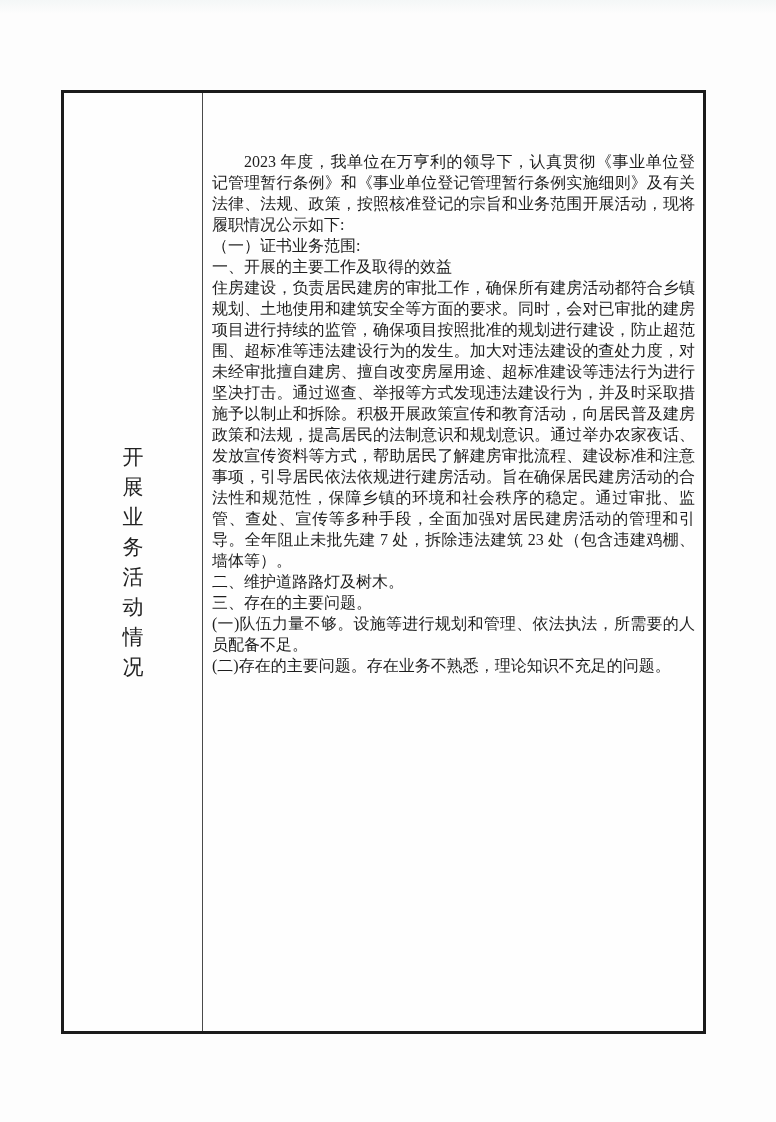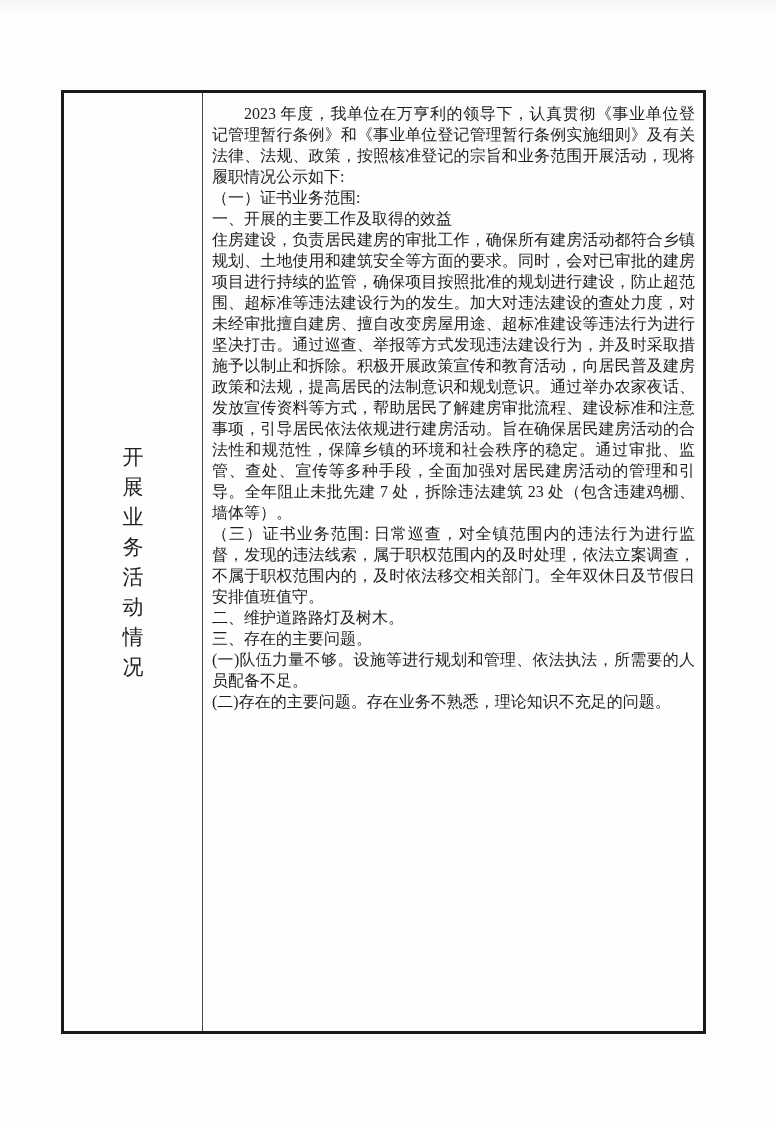--- a/index.html
+++ b/index.html
@@ -42,20 +42,21 @@
     text-align: center;
     font-size: 21px;
     line-height: 30px;
     color: #222222;
   }
   .cell-right {
     flex: 1;
     box-sizing: border-box;
     padding: 10px 8px 0 9px;
     overflow: hidden;
+    margin-top: 48px;
   }
   .cell-right p {
     margin: 0;
     font-size: 16px;
     line-height: 21px;
     text-align: justify;
     word-break: break-all;
     color: #1e1e1e;
   }
   .cell-right p.first-indent {
@@ -75,20 +76,19 @@
 活
 动
 情
 况</div>
     </div>
     <div class="cell-right">
       <p class="first-indent">2023 年度，我单位在万亨利的领导下，认真贯彻《事业单位登记管理暂行条例》和《事业单位登记管理暂行条例实施细则》及有关法律、法规、政策，按照核准登记的宗旨和业务范围开展活动，现将履职情况公示如下:</p>
       <p>（一）证书业务范围:</p>
       <p>一、开展的主要工作及取得的效益</p>
       <p>住房建设，负责居民建房的审批工作，确保所有建房活动都符合乡镇规划、土地使用和建筑安全等方面的要求。同时，会对已审批的建房项目进行持续的监管，确保项目按照批准的规划进行建设，防止超范围、超标准等违法建设行为的发生。加大对违法建设的查处力度，对未经审批擅自建房、擅自改变房屋用途、超标准建设等违法行为进行坚决打击。通过巡查、举报等方式发现违法建设行为，并及时采取措施予以制止和拆除。积极开展政策宣传和教育活动，向居民普及建房政策和法规，提高居民的法制意识和规划意识。通过举办农家夜话、发放宣传资料等方式，帮助居民了解建房审批流程、建设标准和注意事项，引导居民依法依规进行建房活动。旨在确保居民建房活动的合法性和规范性，保障乡镇的环境和社会秩序的稳定。通过审批、监管、查处、宣传等多种手段，全面加强对居民建房活动的管理和引导。全年阻止未批先建 7 处，拆除违法建筑 23 处（包含违建鸡棚、墙体等）。</p>
-      <p>（三）证书业务范围: 日常巡查，对全镇范围内的违法行为进行监督，发现的违法线索，属于职权范围内的及时处理，依法立案调查，不属于职权范围内的，及时依法移交相关部门。全年双休日及节假日安排值班值守。</p>
       <p>二、维护道路路灯及树木。</p>
       <p>三、存在的主要问题。</p>
       <p>(一)队伍力量不够。设施等进行规划和管理、依法执法，所需要的人员配备不足。</p>
       <p>(二)存在的主要问题。存在业务不熟悉，理论知识不充足的问题。</p>
     </div>
   </div>
 </div>
 
 </body></html>

